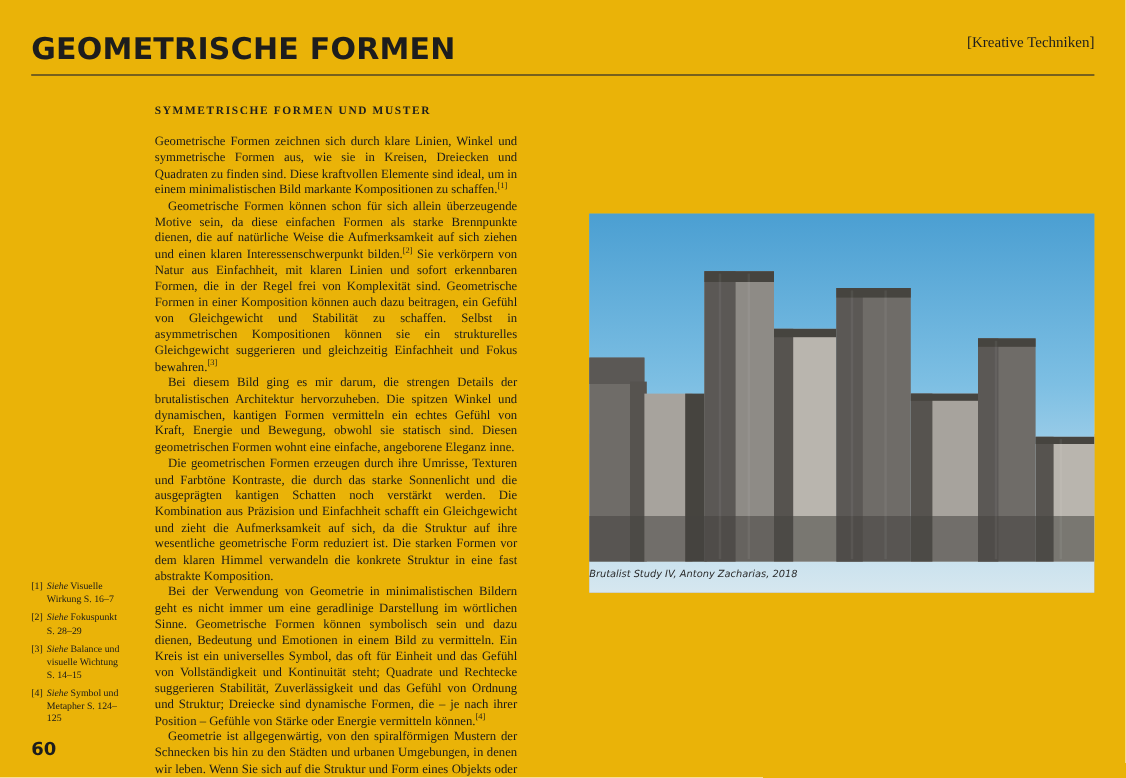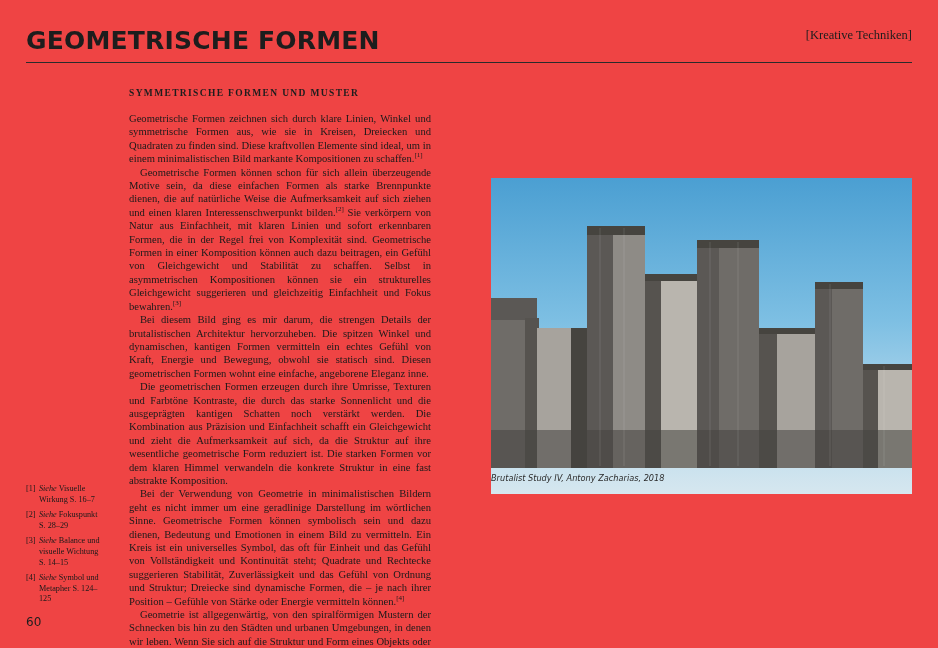--- a/index.html
+++ b/index.html
@@ -11,21 +11,21 @@
     width: 938px;
     height: 648px;
     overflow: hidden;
     font-family: "Liberation Serif", serif;
     color: #1a1a1a;
   }
   #page {
     position: relative;
     width: 938px;
     height: 648px;
-    background: #ef4444;
+    background: #eab308;
     box-sizing: border-box;
   }
   
   #header {
     position: absolute;
     left: 0;
     right: 0;
     top: 0;
     height: 68px;
   }
@@ -154,22 +154,22 @@
     font-style: italic;
     font-size: 8.2px;
     color: #2a2a2a;
   }
   
   #page-number {
     position: absolute;
     left: 26px;
     top: 615px;
     font-family: "DejaVu Sans", sans-serif;
-    font-weight: normal;
-    font-size: 12px;
+    font-weight: bold;
+    font-size: 15px;
     color: #1d1d1d;
   }
 </style>
 </head>
 <body>
 
 <div id="page">
 
   <div id="header">
     <div id="page-title">GEOMETRISCHE FORMEN</div>

